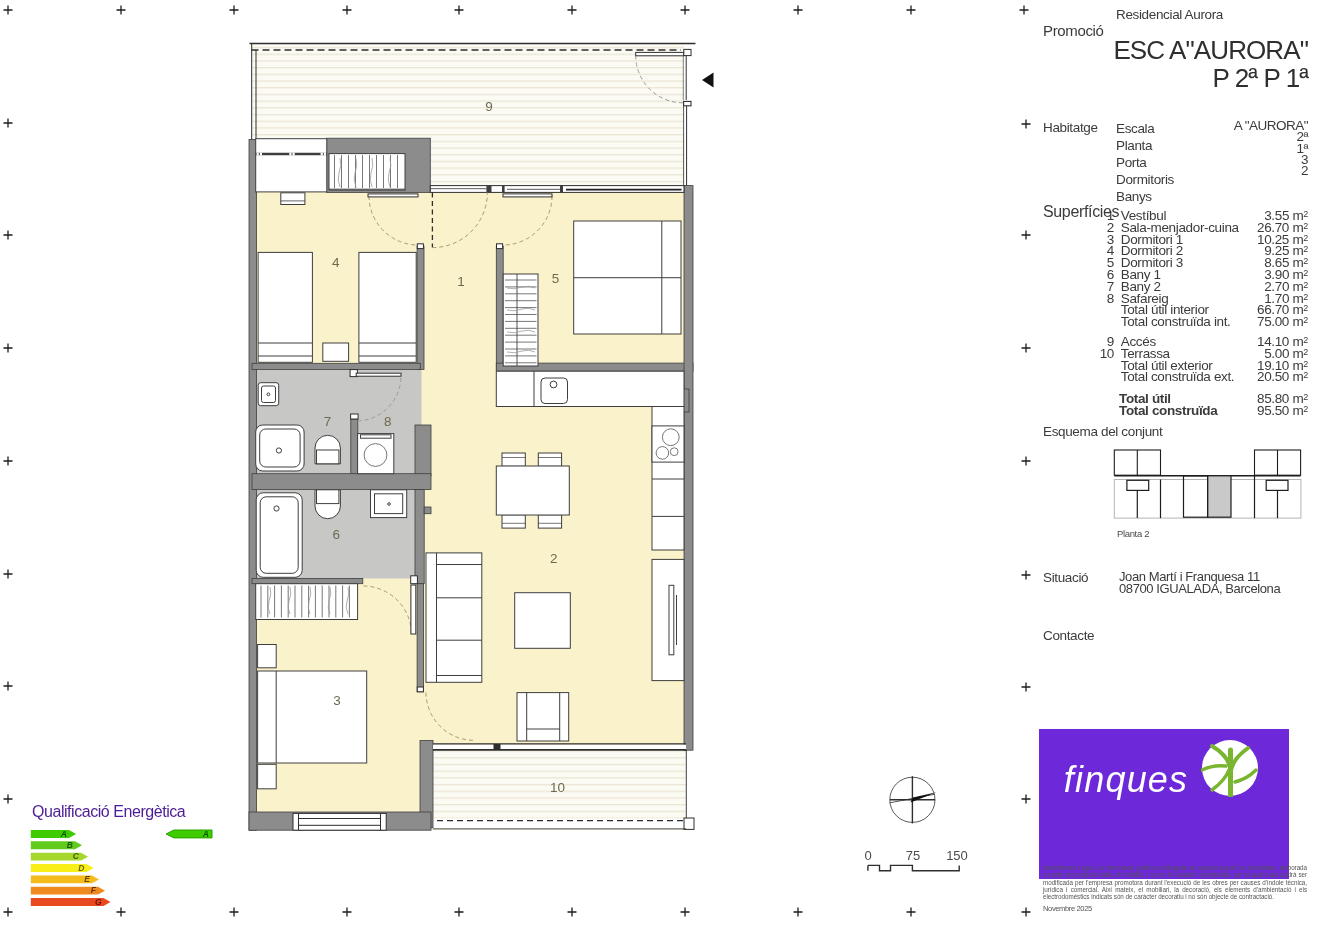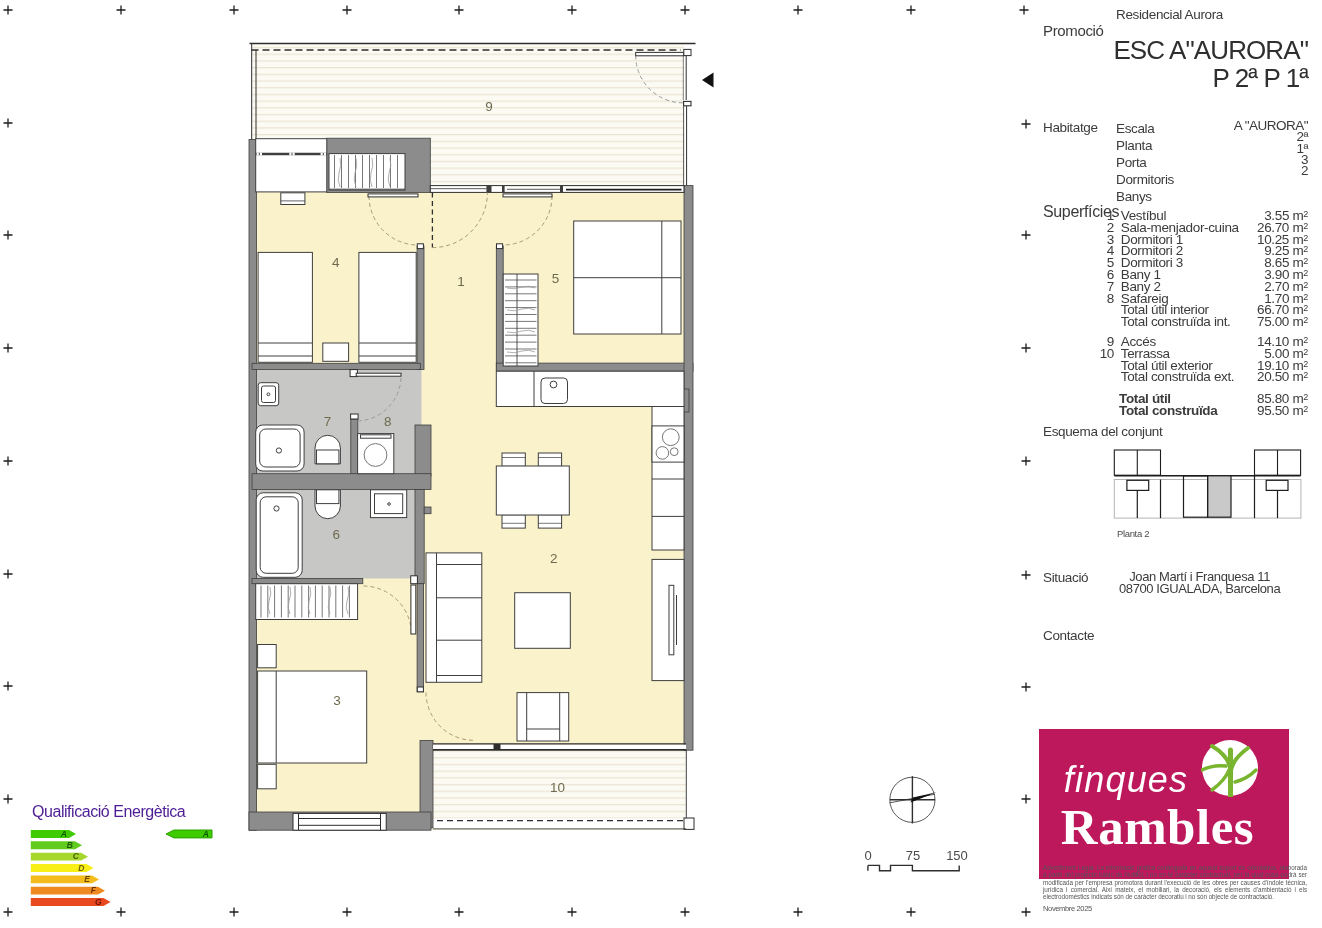--- a/index.html
+++ b/index.html
@@ -362,28 +362,27 @@
 <div class="t" style="left:1043px;top:203px;font-size:16px;text-align:right;">Superfícies</div>
 <div class="t" style="left:1092px;top:210px;font-size:13.5px;line-height:11.8px;"><span style="display:inline-block;width:22px;text-align:right;">1</span>&nbsp;&nbsp;Vestíbul<br><span style="display:inline-block;width:22px;text-align:right;">2</span>&nbsp;&nbsp;Sala-menjador-cuina<br><span style="display:inline-block;width:22px;text-align:right;">3</span>&nbsp;&nbsp;Dormitori 1<br><span style="display:inline-block;width:22px;text-align:right;">4</span>&nbsp;&nbsp;Dormitori 2<br><span style="display:inline-block;width:22px;text-align:right;">5</span>&nbsp;&nbsp;Dormitori 3<br><span style="display:inline-block;width:22px;text-align:right;">6</span>&nbsp;&nbsp;Bany 1<br><span style="display:inline-block;width:22px;text-align:right;">7</span>&nbsp;&nbsp;Bany 2<br><span style="display:inline-block;width:22px;text-align:right;">8</span>&nbsp;&nbsp;Safareig<br><span style="display:inline-block;width:22px;"></span>&nbsp;&nbsp;Total útil interior<br><span style="display:inline-block;width:22px;"></span>&nbsp;&nbsp;Total construïda int.</div>
 <div class="t" style="right:14px;top:210px;font-size:13.5px;line-height:11.8px;text-align:right;">3.55 m<span style="font-size:9px;vertical-align:3.5px;line-height:0;">2</span><br>26.70 m<span style="font-size:9px;vertical-align:3.5px;line-height:0;">2</span><br>10.25 m<span style="font-size:9px;vertical-align:3.5px;line-height:0;">2</span><br>9.25 m<span style="font-size:9px;vertical-align:3.5px;line-height:0;">2</span><br>8.65 m<span style="font-size:9px;vertical-align:3.5px;line-height:0;">2</span><br>3.90 m<span style="font-size:9px;vertical-align:3.5px;line-height:0;">2</span><br>2.70 m<span style="font-size:9px;vertical-align:3.5px;line-height:0;">2</span><br>1.70 m<span style="font-size:9px;vertical-align:3.5px;line-height:0;">2</span><br>66.70 m<span style="font-size:9px;vertical-align:3.5px;line-height:0;">2</span><br>75.00 m<span style="font-size:9px;vertical-align:3.5px;line-height:0;">2</span></div>
 <div class="t" style="left:1092px;top:336px;font-size:13.5px;line-height:11.8px;"><span style="display:inline-block;width:22px;text-align:right;">9</span>&nbsp;&nbsp;Accés<br><span style="display:inline-block;width:22px;text-align:right;">10</span>&nbsp;&nbsp;Terrassa<br><span style="display:inline-block;width:22px;"></span>&nbsp;&nbsp;Total útil exterior<br><span style="display:inline-block;width:22px;"></span>&nbsp;&nbsp;Total construïda ext.</div>
 <div class="t" style="right:14px;top:336px;font-size:13.5px;line-height:11.8px;text-align:right;">14.10 m<span style="font-size:9px;vertical-align:3.5px;line-height:0;">2</span><br>5.00 m<span style="font-size:9px;vertical-align:3.5px;line-height:0;">2</span><br>19.10 m<span style="font-size:9px;vertical-align:3.5px;line-height:0;">2</span><br>20.50 m<span style="font-size:9px;vertical-align:3.5px;line-height:0;">2</span></div>
 <div class="t" style="left:1119px;top:393px;font-size:13.5px;line-height:11.8px;font-weight:bold;">Total útil<br>Total construïda</div>
 <div class="t" style="right:14px;top:393px;font-size:13.5px;line-height:11.8px;text-align:center;font-weight:normal;">85.80 m<span style="font-size:9px;vertical-align:3.5px;line-height:0;">2</span><br>95.50 m<span style="font-size:9px;vertical-align:3.5px;line-height:0;">2</span></div>
 <div class="t" style="left:1043px;top:424px;font-size:13.5px;">Esquema del conjunt</div>
 <div class="t" style="left:1117px;top:528px;font-size:9.5px;color:#4b4b4b;">Planta 2</div>
 <div class="t" style="left:1043px;top:570px;font-size:13.5px;text-align:center;">Situació</div>
-<div class="t" style="left:1119px;top:571px;font-size:13px;letter-spacing:-0.4px;line-height:12.1px;text-align:center;">Joan Martí i Franquesa 11<br>08700 IGUALADA, Barcelona</div>
+<div class="t" style="left:1119px;top:571px;font-size:13px;letter-spacing:-0.4px;line-height:12.1px;">Joan Martí i Franquesa 11<br>08700 IGUALADA, Barcelona</div>
 <div class="t" style="left:1043px;top:628px;font-size:13.5px;">Contacte</div>
 
 <div class="t" style="left:32px;top:803px;font-size:16px;letter-spacing:-0.45px;color:#4c1d95;">Qualificació Energètica</div>
 
-<div style="position:absolute;left:1038.8px;top:728.6px;width:249.8px;height:150px;background:#be185d;">
+<div style="position:absolute;left:1038.8px;top:728.6px;width:249.8px;height:150px;background:#6d28d9;">
   <div style="position:absolute;left:25px;top:30px;font-size:36px;font-style:italic;letter-spacing:1.2px;color:#ffffff;font-family:'Liberation Sans',sans-serif;">finques</div>
-  <div style="position:absolute;left:22px;top:69px;font-size:51px;font-weight:bold;letter-spacing:0.5px;color:#ffffff;font-family:'Liberation Serif',serif;">Rambles</div>
   <svg width="58" height="58" viewBox="0 0 58 58" style="position:absolute;left:162px;top:10.4px;">
     <circle cx="29" cy="29" r="28" fill="#ffffff"></circle>
     <g stroke="#79b52f" fill="none" stroke-linecap="round">
       <path d="M29.5 58 L29.5 11" stroke-width="5"></path>
       <path d="M29.5 33 C29.5 21 21 13 11 7" stroke-width="4"></path>
       <path d="M29.5 37 C29.5 23 39 15 47 9" stroke-width="4"></path>
       <path d="M1 31 C9 27 17 26 25 27" stroke-width="3.5"></path>
       <path d="M34 43 C42 41 49 37 55 31" stroke-width="3.5"></path>
       <path d="M11 51 C19 45 25 39 28 31" stroke-width="3.5"></path>
     </g>

